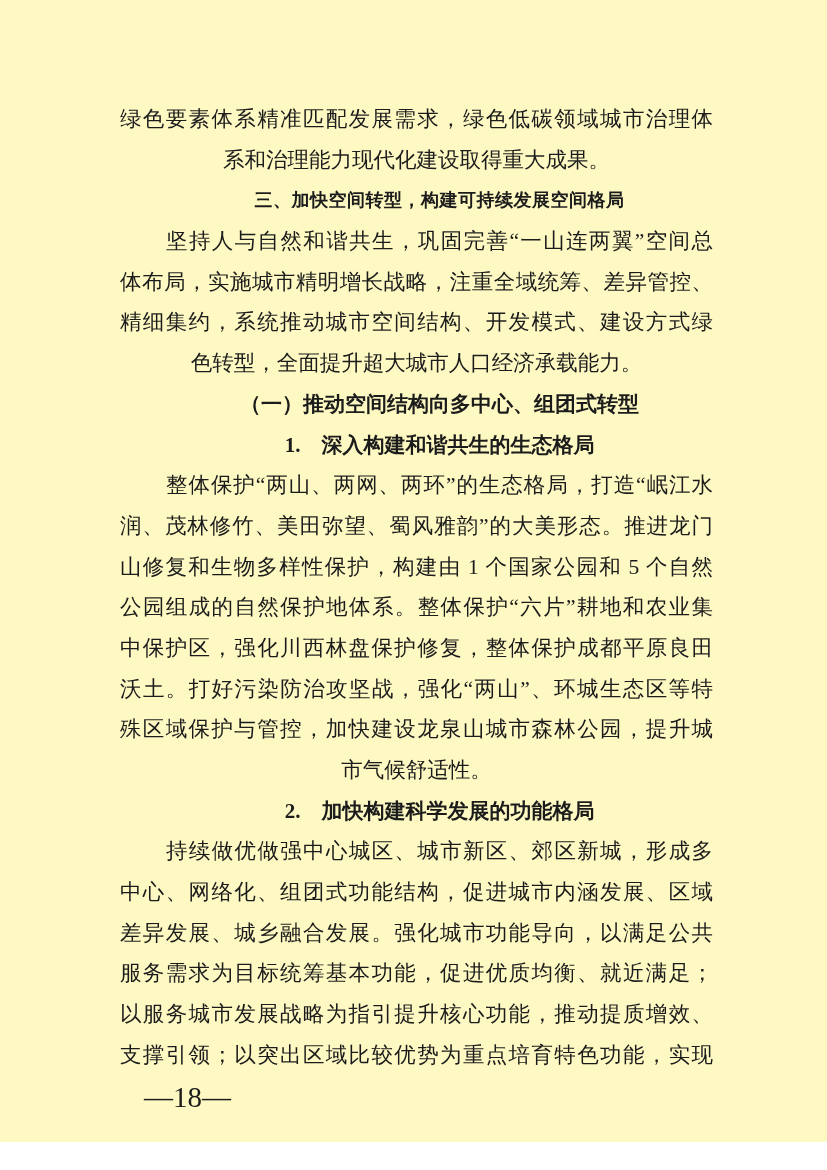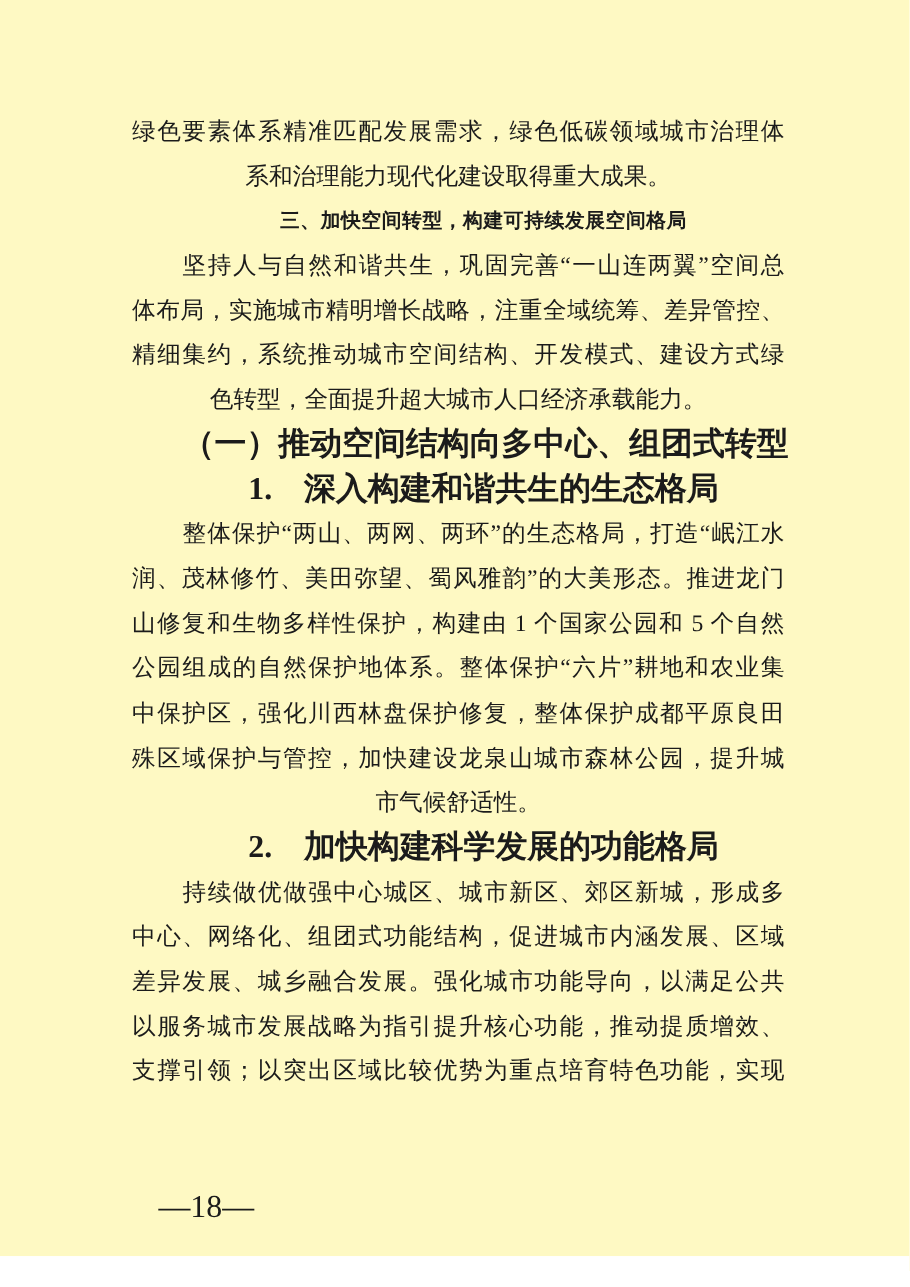--- a/index.html
+++ b/index.html
@@ -39,21 +39,21 @@
     text-indent: 46px;
   }
   .line.h1 {
     font-family: "Liberation Sans", "DejaVu Sans", sans-serif;
     font-weight: 700;
     font-size: 18px;
     letter-spacing: 0.5px;
   }
   .line.h2, .line.h3 {
     font-weight: 700;
-    font-size: 29px;
+    font-size: 21px;
   }
   .footer {
     position: absolute;
     left: 144px;
     top: 1082px;
     font-size: 29px;
     line-height: 30px;
     color: #1b1b1b;
   }
 </style>
@@ -69,23 +69,25 @@
     <div class="line fill">体布局，实施城市精明增长战略，注重全域统筹、差异管控、</div>
     <div class="line fill">精细集约，系统推动城市空间结构、开发模式、建设方式绿</div>
     <div class="line">色转型，全面提升超大城市人口经济承载能力。</div>
     <div class="line h2 indent">（一）推动空间结构向多中心、组团式转型</div>
     <div class="line h3 indent">1.　深入构建和谐共生的生态格局</div>
     <div class="line fill indent">整体保护“两山、两网、两环”的生态格局，打造“岷江水</div>
     <div class="line fill">润、茂林修竹、美田弥望、蜀风雅韵”的大美形态。推进龙门</div>
     <div class="line fill">山修复和生物多样性保护，构建由 1 个国家公园和 5 个自然</div>
     <div class="line fill">公园组成的自然保护地体系。整体保护“六片”耕地和农业集</div>
     <div class="line fill">中保护区，强化川西林盘保护修复，整体保护成都平原良田</div>
+    <div class="line fill">沃土。打好污染防治攻坚战，强化“两山”、环城生态区等特</div>
     <div class="line fill">殊区域保护与管控，加快建设龙泉山城市森林公园，提升城</div>
     <div class="line">市气候舒适性。</div>
     <div class="line h3 indent">2.　加快构建科学发展的功能格局</div>
     <div class="line fill indent">持续做优做强中心城区、城市新区、郊区新城，形成多</div>
     <div class="line fill">中心、网络化、组团式功能结构，促进城市内涵发展、区域</div>
     <div class="line fill">差异发展、城乡融合发展。强化城市功能导向，以满足公共</div>
+    <div class="line fill">服务需求为目标统筹基本功能，促进优质均衡、就近满足；</div>
     <div class="line fill">以服务城市发展战略为指引提升核心功能，推动提质增效、</div>
     <div class="line fill">支撑引领；以突出区域比较优势为重点培育特色功能，实现</div>
   </main>
   <div class="footer">—18—</div>
 </div>
 
 </body></html>

